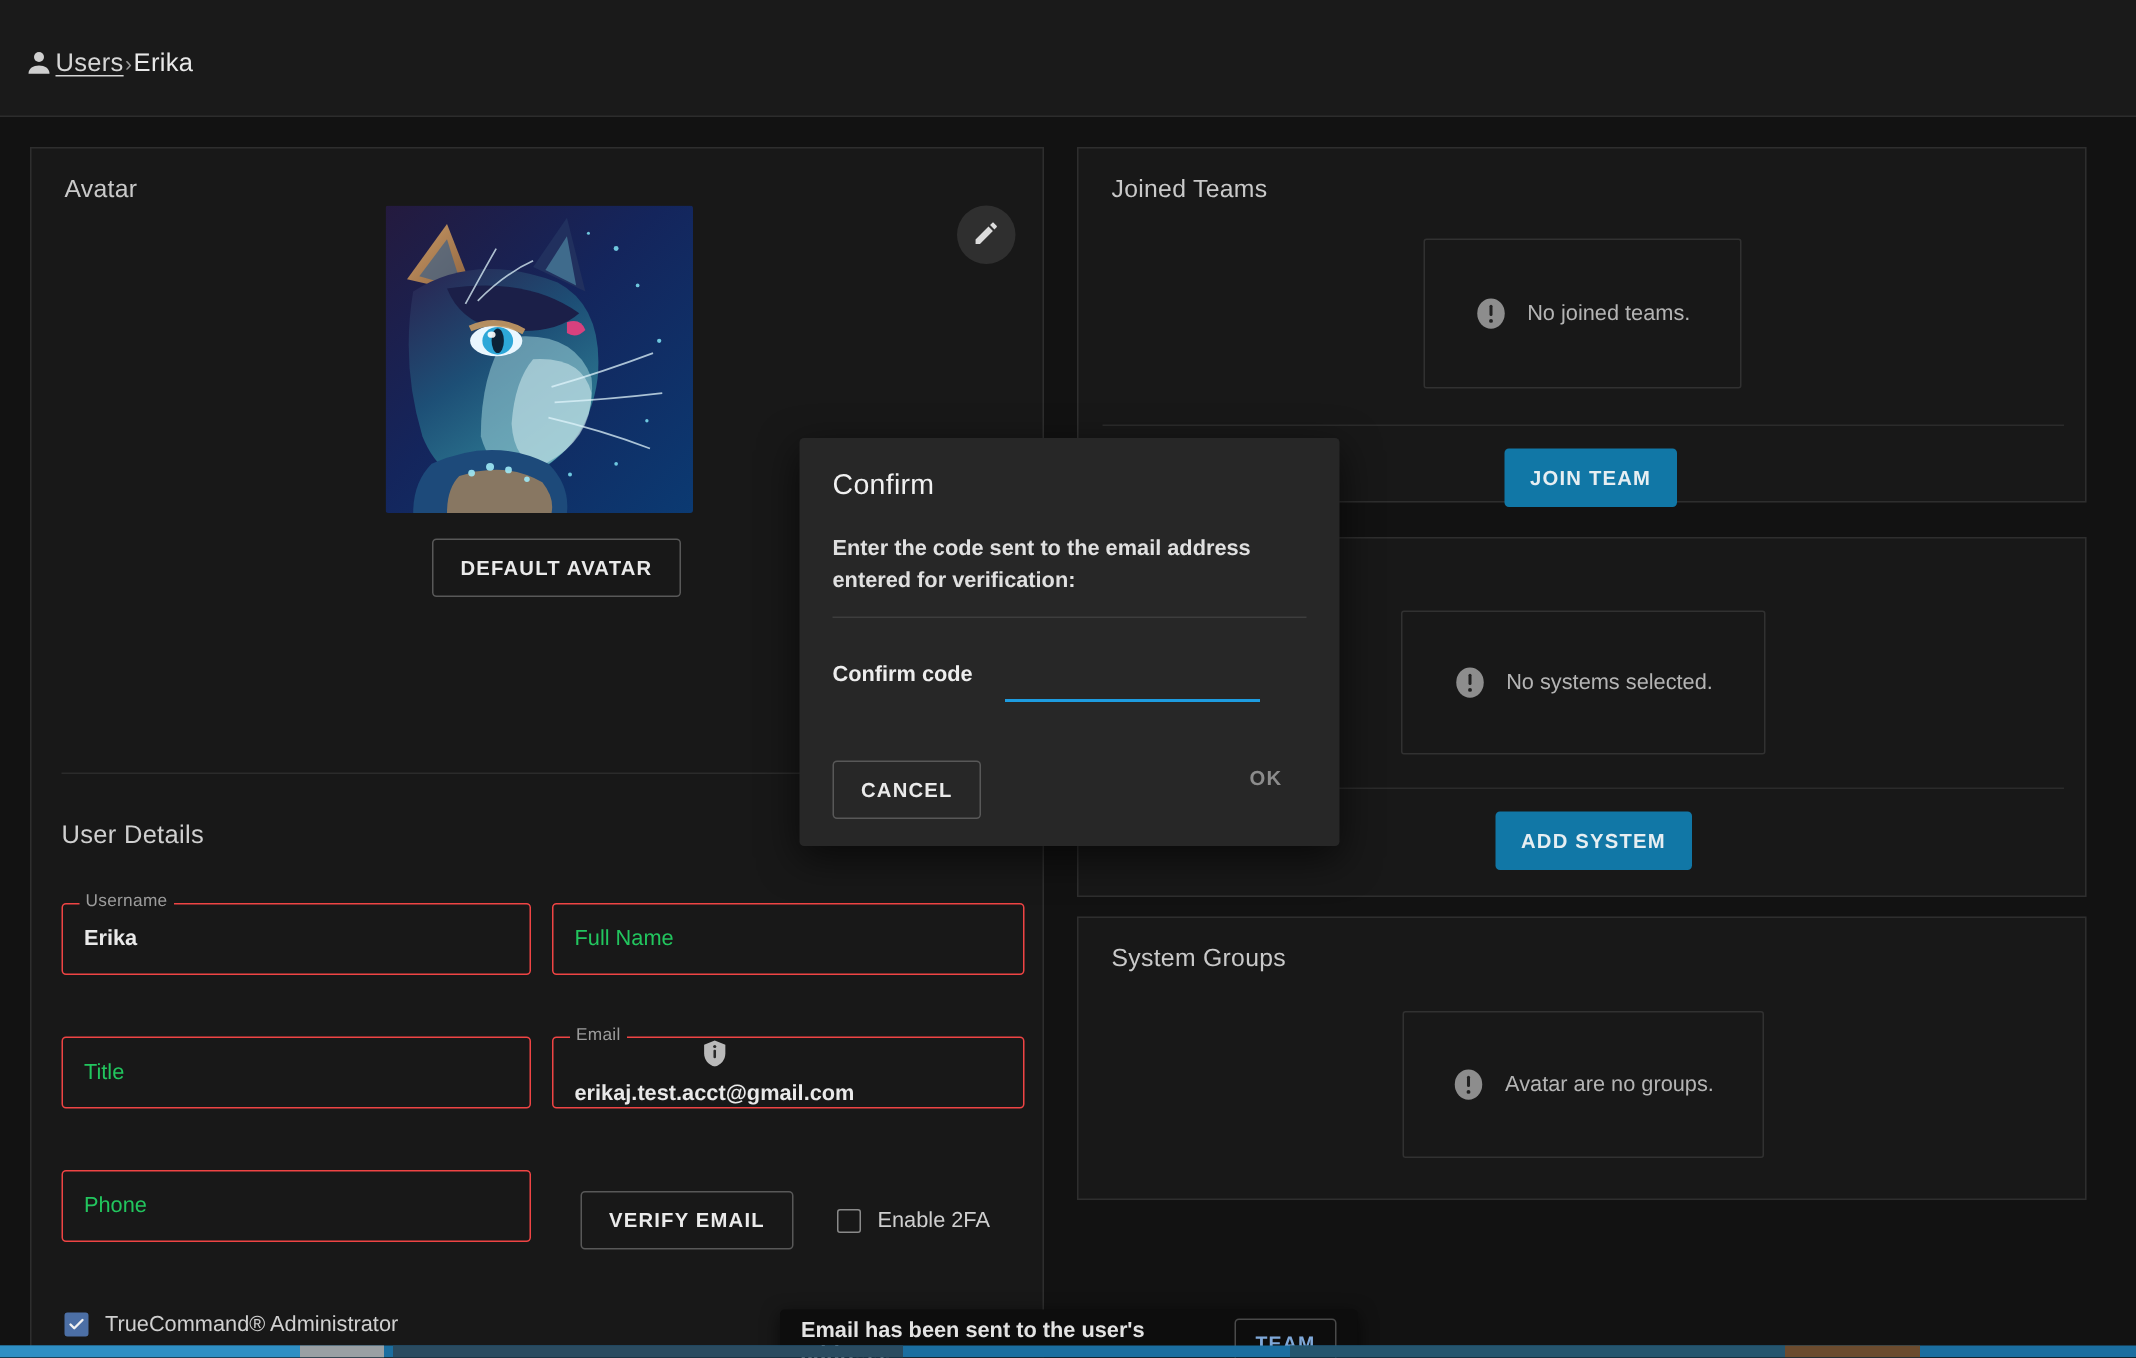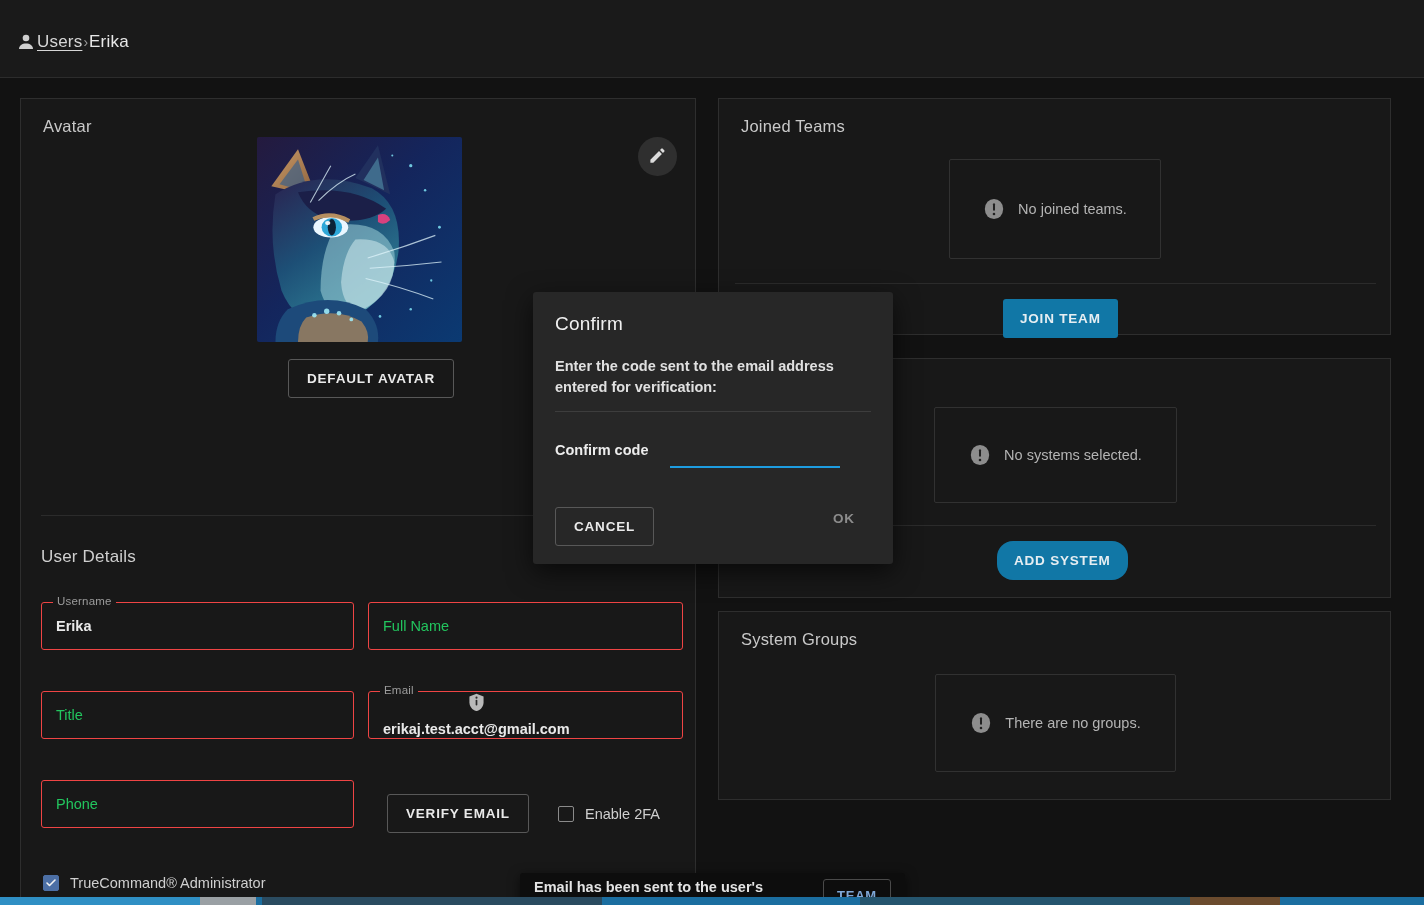--- a/index.html
+++ b/index.html
@@ -128,21 +128,21 @@
     font-size: 13.5px; font-weight: bold; letter-spacing: .8px;
     padding: 12px 17px; cursor: pointer; font-family: "Liberation Sans", sans-serif;
   }
 
   #teams-empty  { left: 230px; top: 60px; width: 212px; height: 100px; }
   #teams-div    { left: 16px; top: 184px; width: 641px; }
   #join-team-btn{ left: 284px; top: 200px; }
 
   #systems-empty { left: 215px; top: 48px; width: 243px; height: 96px; }
   #systems-div   { left: 16px; top: 166px; width: 641px; }
-  #add-system-btn{ left: 278px; top: 182px; border-radius: 16px; }
+  #add-system-btn{ left: 278px; top: 182px; }
 
   #groups-empty { left: 216px; top: 62px; width: 241px; height: 98px; }
 
   
   .modal {
     position: absolute; left: 533px; top: 292px; width: 360px; height: 272px;
     background: #272727; border-radius: 3px;
     box-shadow: 0 8px 26px rgba(0,0,0,.62);
   }
   .modal-title {
@@ -387,21 +387,21 @@
     <div class="card" id="groups-card">
       <div class="card-title">System Groups</div>
       <div class="empty-box" id="groups-empty">
         <span class="warn-icon">
           <svg viewBox="0 0 24 24">
               <ellipse cx="12" cy="12" rx="10" ry="11" fill="#8d8d8d"></ellipse>
               <rect x="10.9" y="5.6" width="2.2" height="8.2" rx="1.1" fill="#212121"></rect>
               <circle cx="12" cy="17.4" r="1.4" fill="#212121"></circle>
             </svg>
         </span>
-        <span class="empty-text">There are no groups.</span>
+        <span class="empty-text">Avatar are no groups.</span>
       </div>
     </div>
 
   </div>
 
   <div class="modal">
     <div class="modal-title">Confirm</div>
     <div class="modal-msg">Enter the code sent to the email address entered for verification:</div>
     <div class="modal-div"></div>
     <div class="modal-field">

